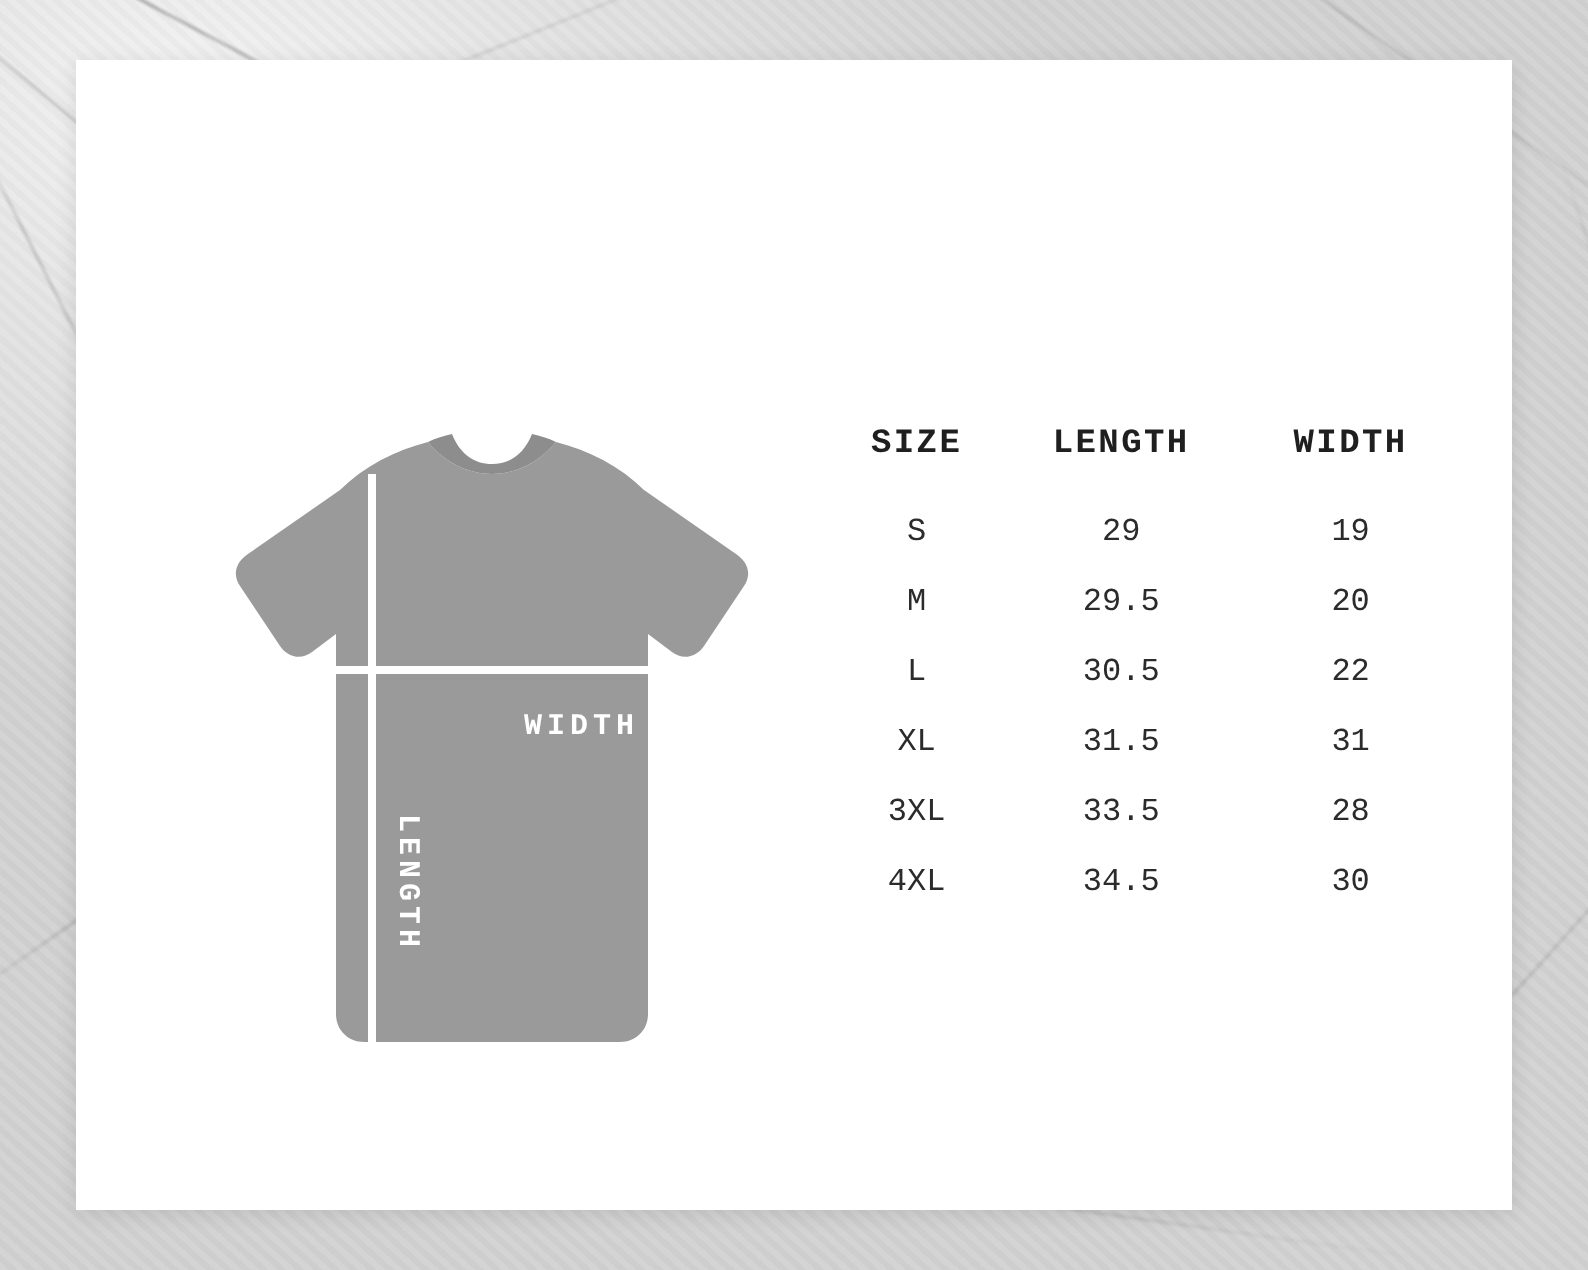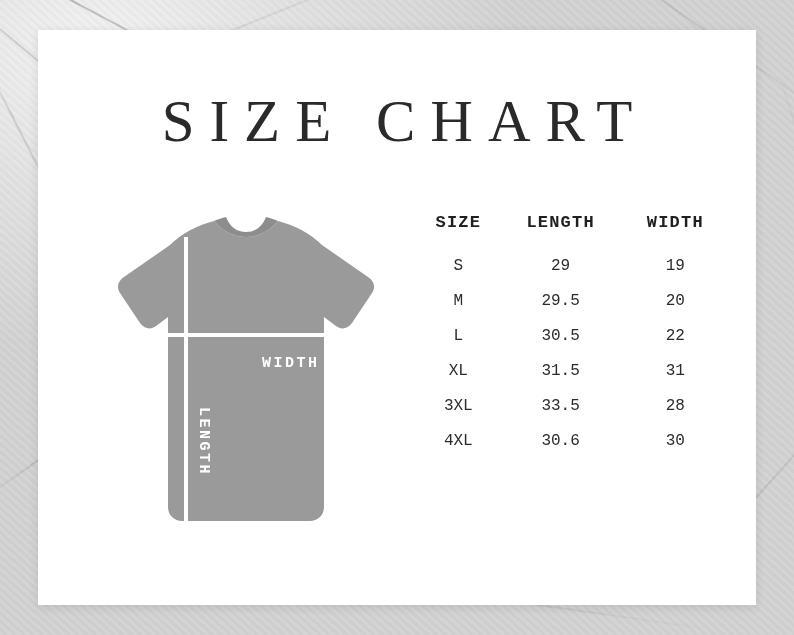--- a/index.html
+++ b/index.html
@@ -147,21 +147,20 @@
   <div class="vein v5"></div>
   <div class="vein v6"></div>
   <div class="vein v7"></div>
   <div class="vein v8"></div>
   <div class="vein v9"></div>
   <div class="vein v10"></div>
   <div class="grain"></div>
 
   <div id="card">
 
-    <div id="title">SIZE CHART</div>
 
     <div id="shirt-wrap">
       <svg width="360" height="340" viewBox="0 0 360 340">
         <path d="M104,30
                  C116,18 132,10 148,6
                  C156,16 168,22 180,22
                  C192,22 204,16 212,6
                  C228,10 244,18 256,30
                  L302,62
                  C308,66 310,72 306,78
@@ -220,21 +219,21 @@
             <td class="col-length">31.5</td>
             <td class="col-width">31</td>
           </tr>
           <tr>
             <td class="col-size">3XL</td>
             <td class="col-length">33.5</td>
             <td class="col-width">28</td>
           </tr>
           <tr>
             <td class="col-size">4XL</td>
-            <td class="col-length">30.6</td>
+            <td class="col-length">34.5</td>
             <td class="col-width">30</td>
           </tr>
         </tbody>
       </table>
     </div>
 
   </div>
 </div>
 
 </body></html>

